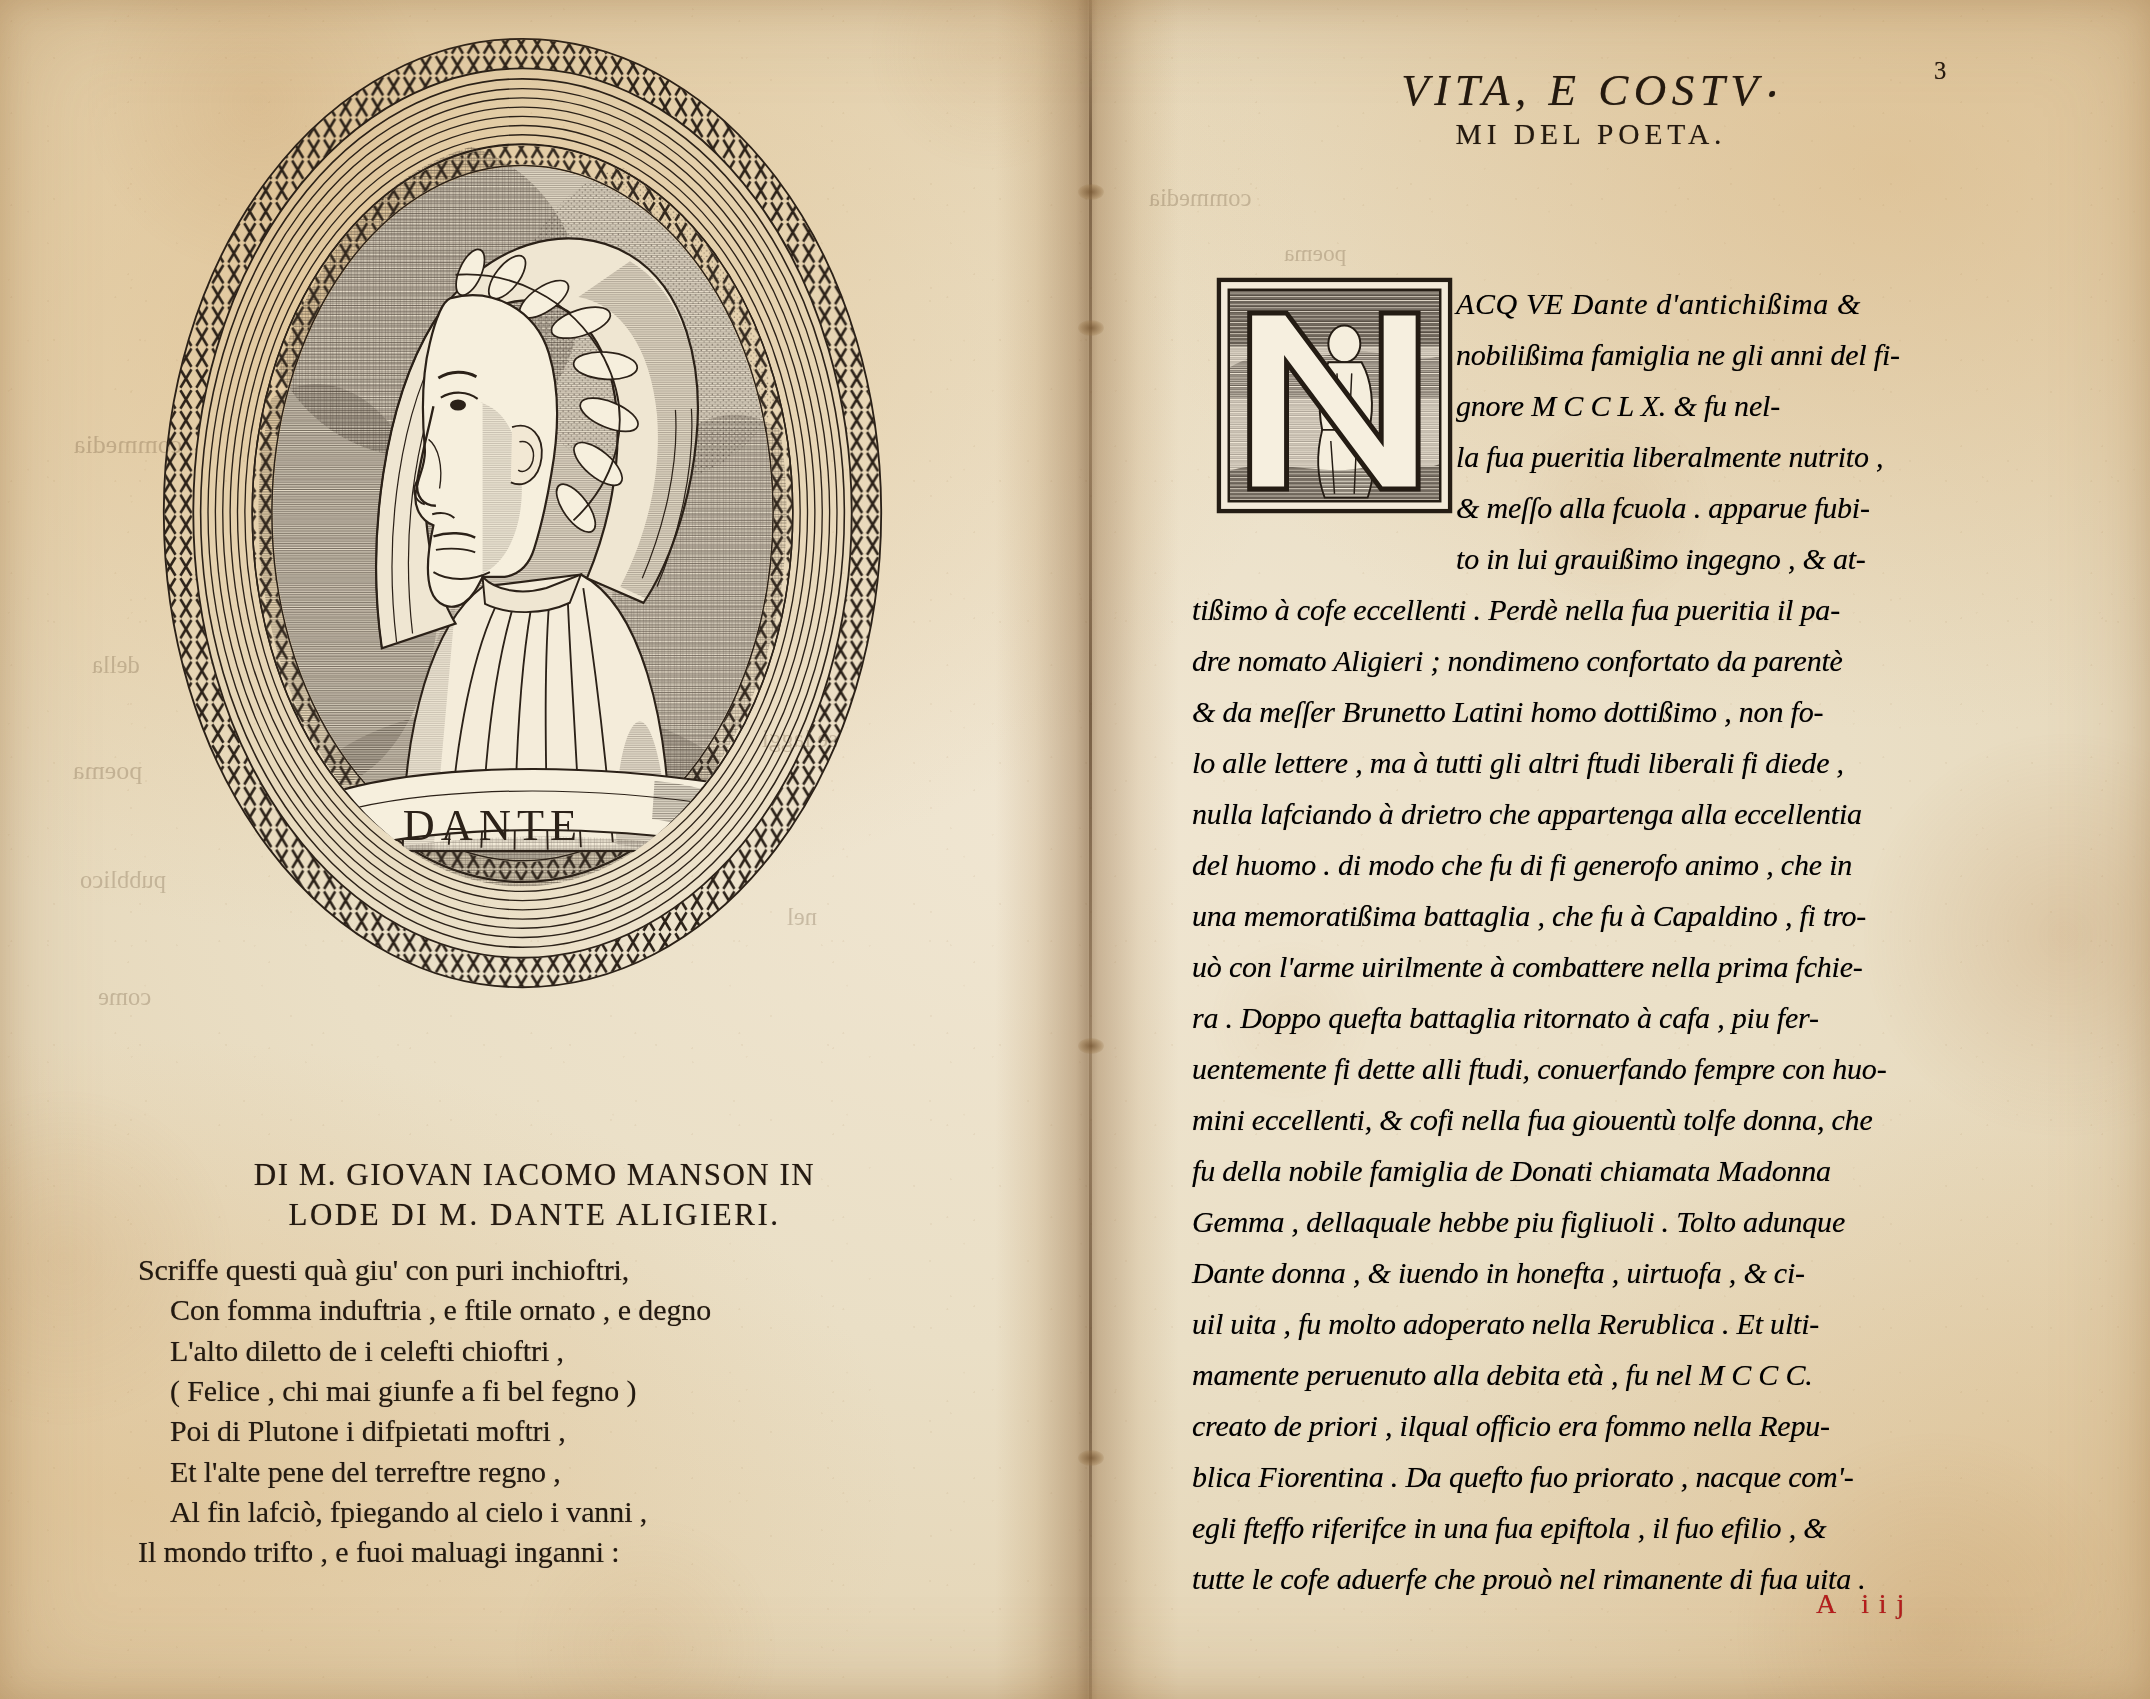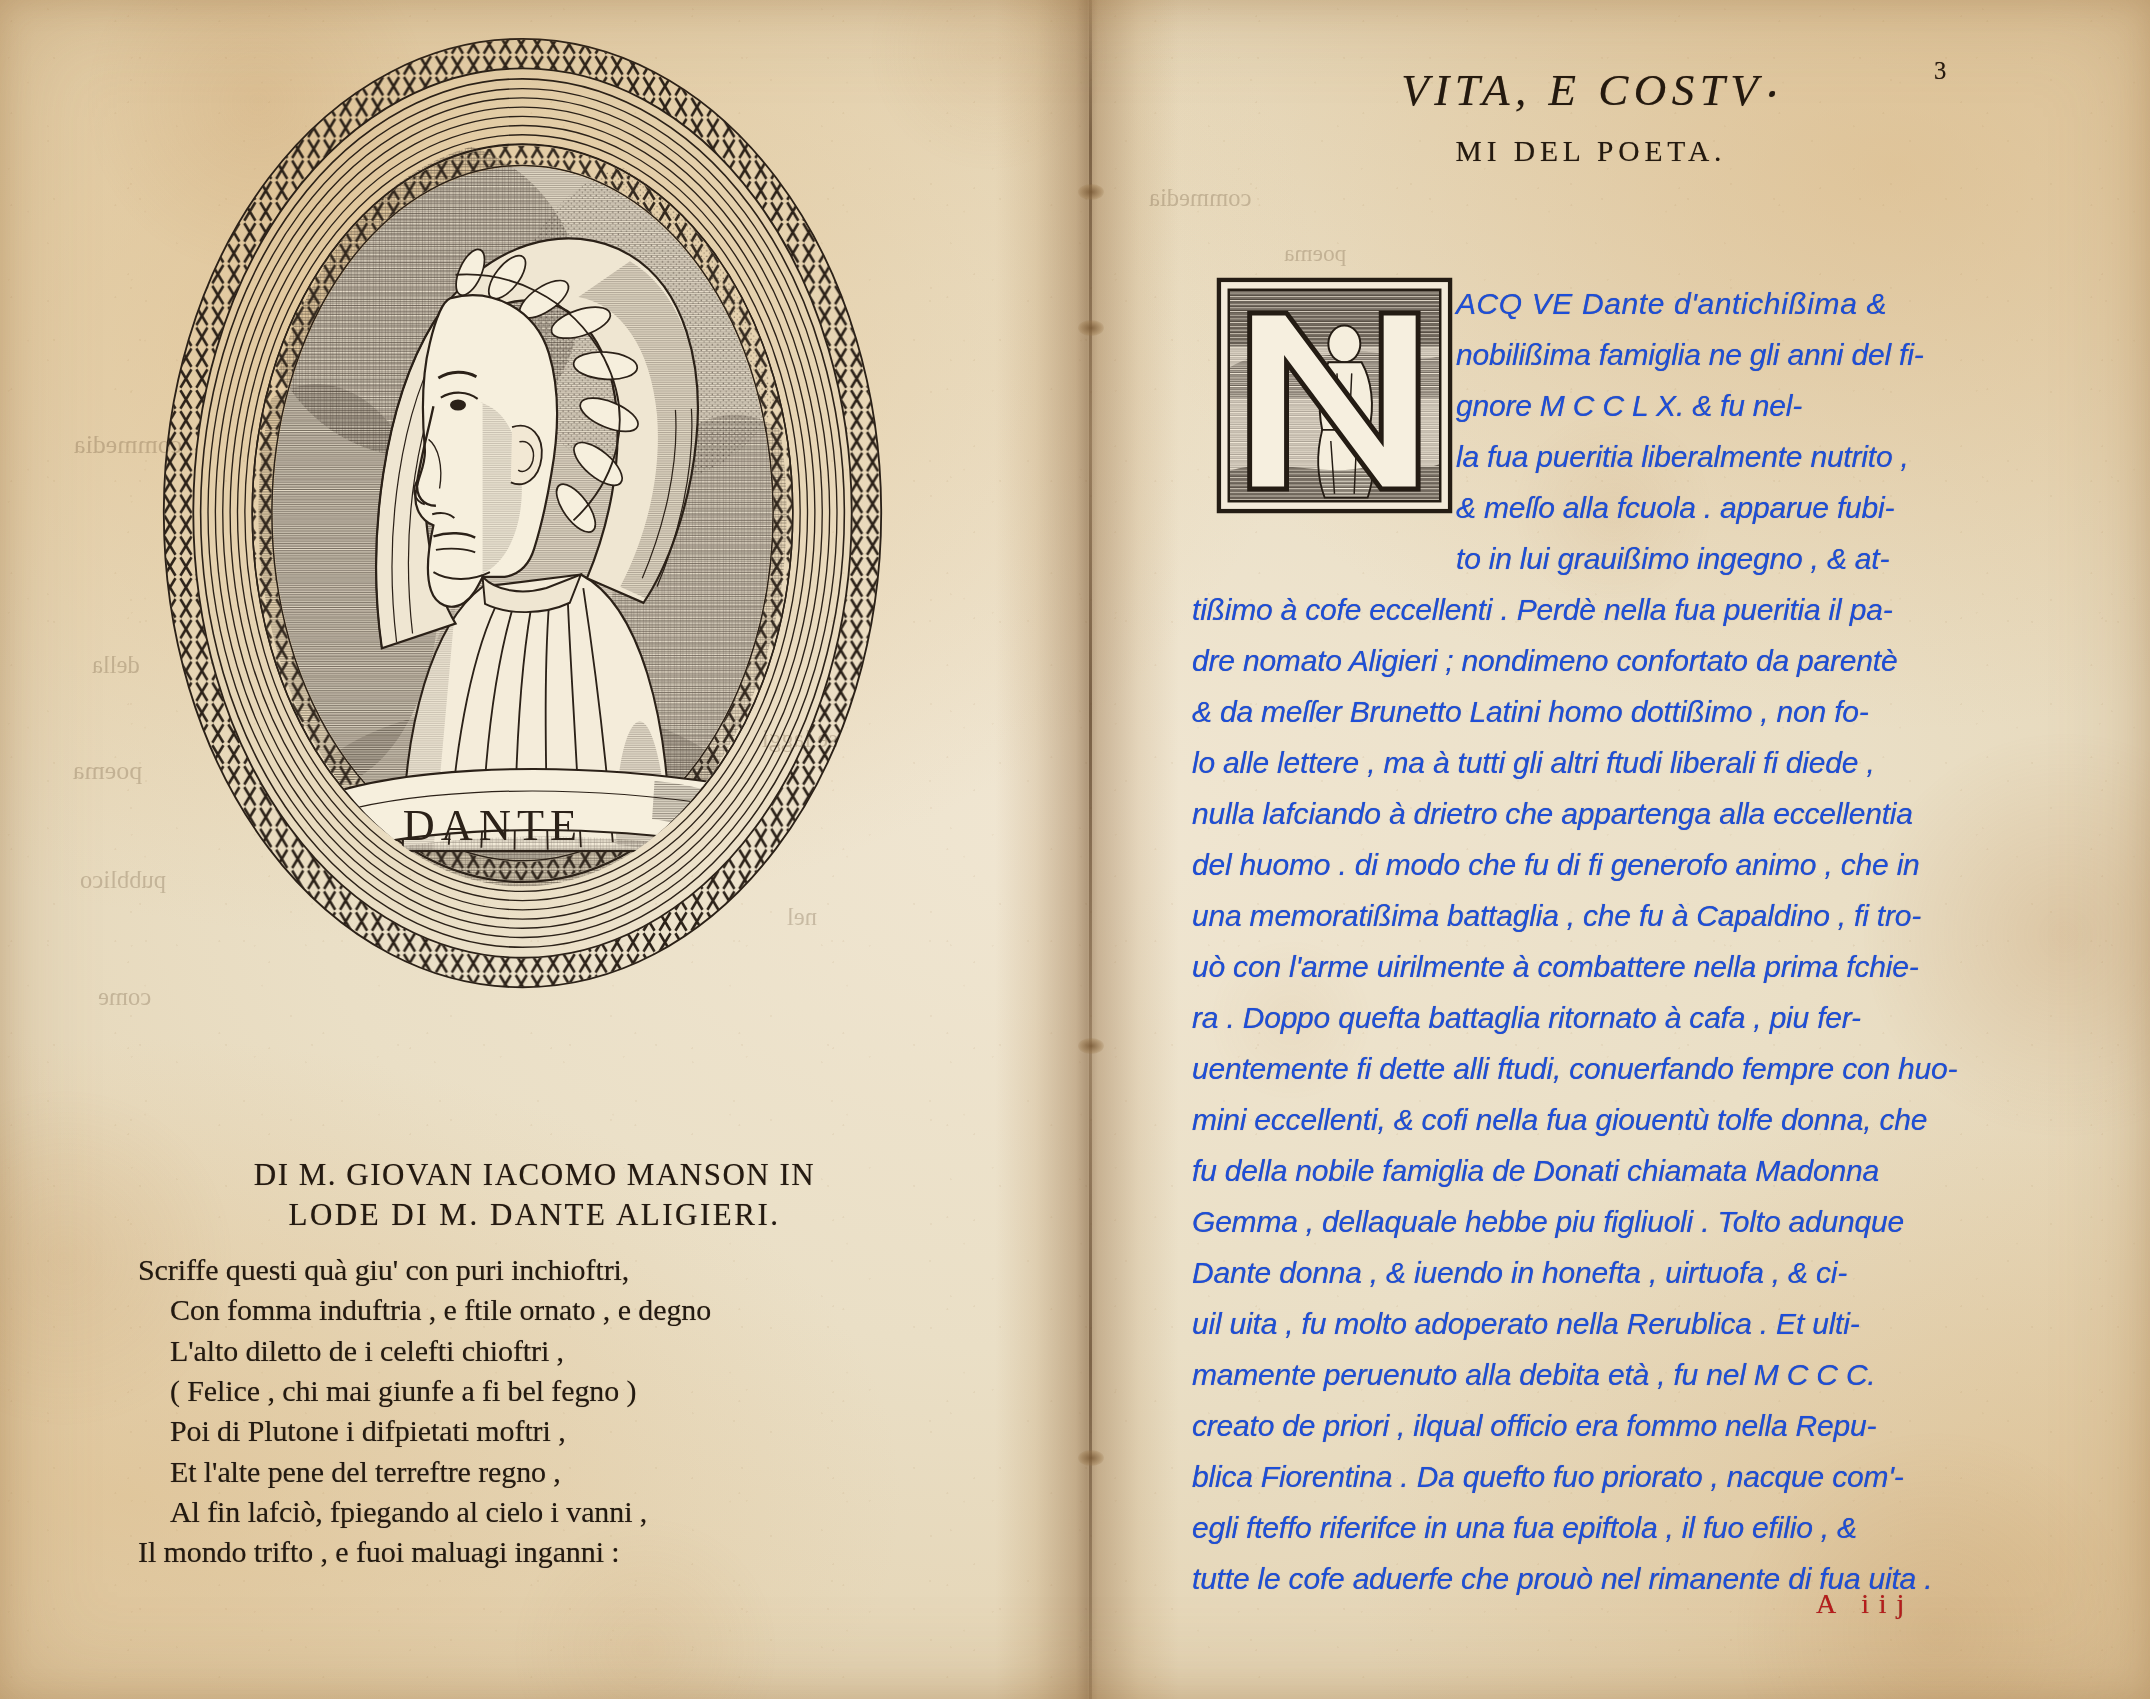--- a/index.html
+++ b/index.html
@@ -178,21 +178,21 @@
     display: block;
     font-style: italic;
     font-size: 45px;
     letter-spacing: 5.5px;
     line-height: 1.0;
     white-space: nowrap;
     font-family: "Liberation Serif", serif;
   }
   .hdr-sub {
     display: block;
-    margin-top: 22px;
+    margin-top: 5px;
     font-size: 29.5px;
     letter-spacing: 4.9px;
     white-space: nowrap;
     font-family: "Liberation Serif", serif;
   }
   .folio {
     position: absolute;
     left: 1934px;
     top: 57px;
     font-size: 24.6px;
@@ -209,25 +209,25 @@
     height: 241px;
   }
   .dropcap svg { width: 100%; height: 100%; display: block; }
 
   
   .body-col {
     position: absolute;
     left: 1192px;
     top: 278px;
     width: 879px;
-    color: #1d4ed8;
+    color: #000000;
     font-style: italic;
     font-size: 30px;
     line-height: 51px;
-    font-family: Liberation Sans, sans-serif;
+    font-family: Liberation Serif, serif;
   }
   .body-col .bl {
     display: block;
     white-space: nowrap;
     letter-spacing: -0.2px;
   }
   
   .body-col .bl.sh { padding-left: 264px; }
   .body-col .bl.caps { letter-spacing: 0.6px; }
 

